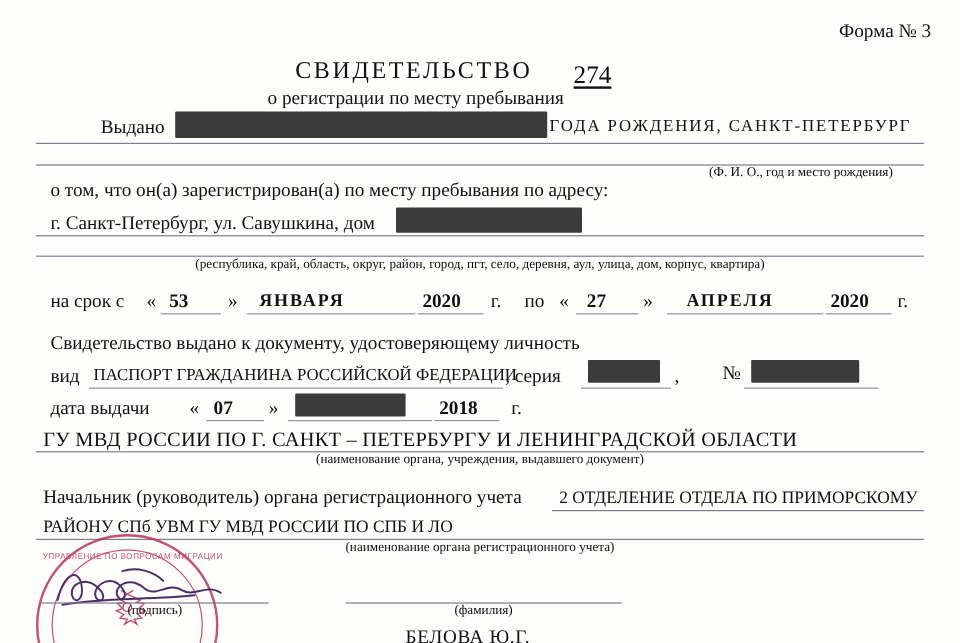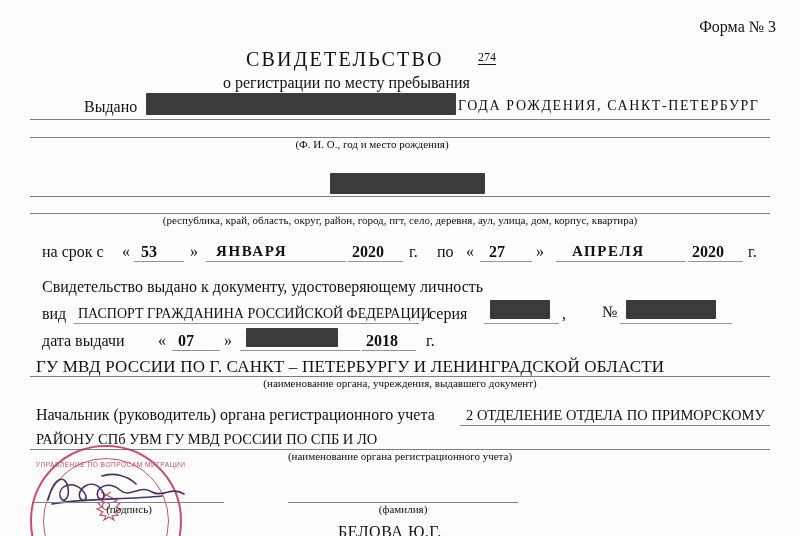--- a/index.html
+++ b/index.html
@@ -33,21 +33,21 @@
     font-size: 16px;
   }
   .title {
     top: 48px; left: 246px;
     font-size: 20px;
     letter-spacing: 2.2px;
     font-weight: 400;
   }
   .title-num {
     top: 50px; left: 478px;
-    font-size: 12px;
+    font-size: 21px;
     text-decoration: underline;
     text-underline-offset: 3px;
   }
   .subtitle {
     top: 74px; left: 223px;
     font-size: 16px;
   }
 
   
   .rule {
@@ -128,23 +128,25 @@
   <div class="t title">СВИДЕТЕЛЬСТВО</div>
   <div class="t title-num">274</div>
   <div class="t subtitle">о регистрации по месту пребывания</div>
 
   <div class="t lbl" style="top:98px; left:84px;">Выдано</div>
   <div class="redact" style="left:146px; top:93px; width:310px; height:22px;"></div>
   <div class="t lbl bold-sp" style="top:98px; left:458px; font-size:14px;">ГОДА РОЖДЕНИЯ, САНКТ-ПЕТЕРБУРГ</div>
   <div class="rule" style="left:30px; top:119px; width:740px;"></div>
 
   <div class="rule" style="left:30px; top:137px; width:740px;"></div>
-  <div class="center-small" style="left:0; top:138px; width:744px;">(Ф. И. О., год и место рождения)</div>
-
-
+  <div class="center-small" style="left:0; top:138px; width:744px;text-align:right;">(Ф. И. О., год и место рождения)</div>
+
+  <div class="t lbl" style="top:150px; left:42px;">о том, что он(а) зарегистрирован(а) по месту пребывания по адресу:</div>
+
+  <div class="t lbl" style="top:178px; left:42px;">г. Санкт-Петербург, ул. Савушкина, дом</div>
   <div class="redact" style="left:330px; top:173px; width:155px; height:21px;"></div>
   <div class="rule" style="left:30px; top:196px; width:740px;"></div>
   <div class="rule" style="left:30px; top:213px; width:740px;"></div>
   <div class="center-small" style="left:0; top:214px; width:800px;">(республика, край, область, округ, район, город, пгт, село, деревня, аул, улица, дом, корпус, квартира)</div>
 
   <div class="t lbl" style="top:243px; left:42px;">на срок с</div>
   <div class="t quote" style="top:243px; left:122px;">«</div>
   <div class="t lbl" style="top:243px; left:141px; font-weight:bold;">53</div>
   <div class="rule thin" style="left:134px; top:261px; width:50px;"></div>
   <div class="t quote" style="top:243px; left:190px;">»</div>

